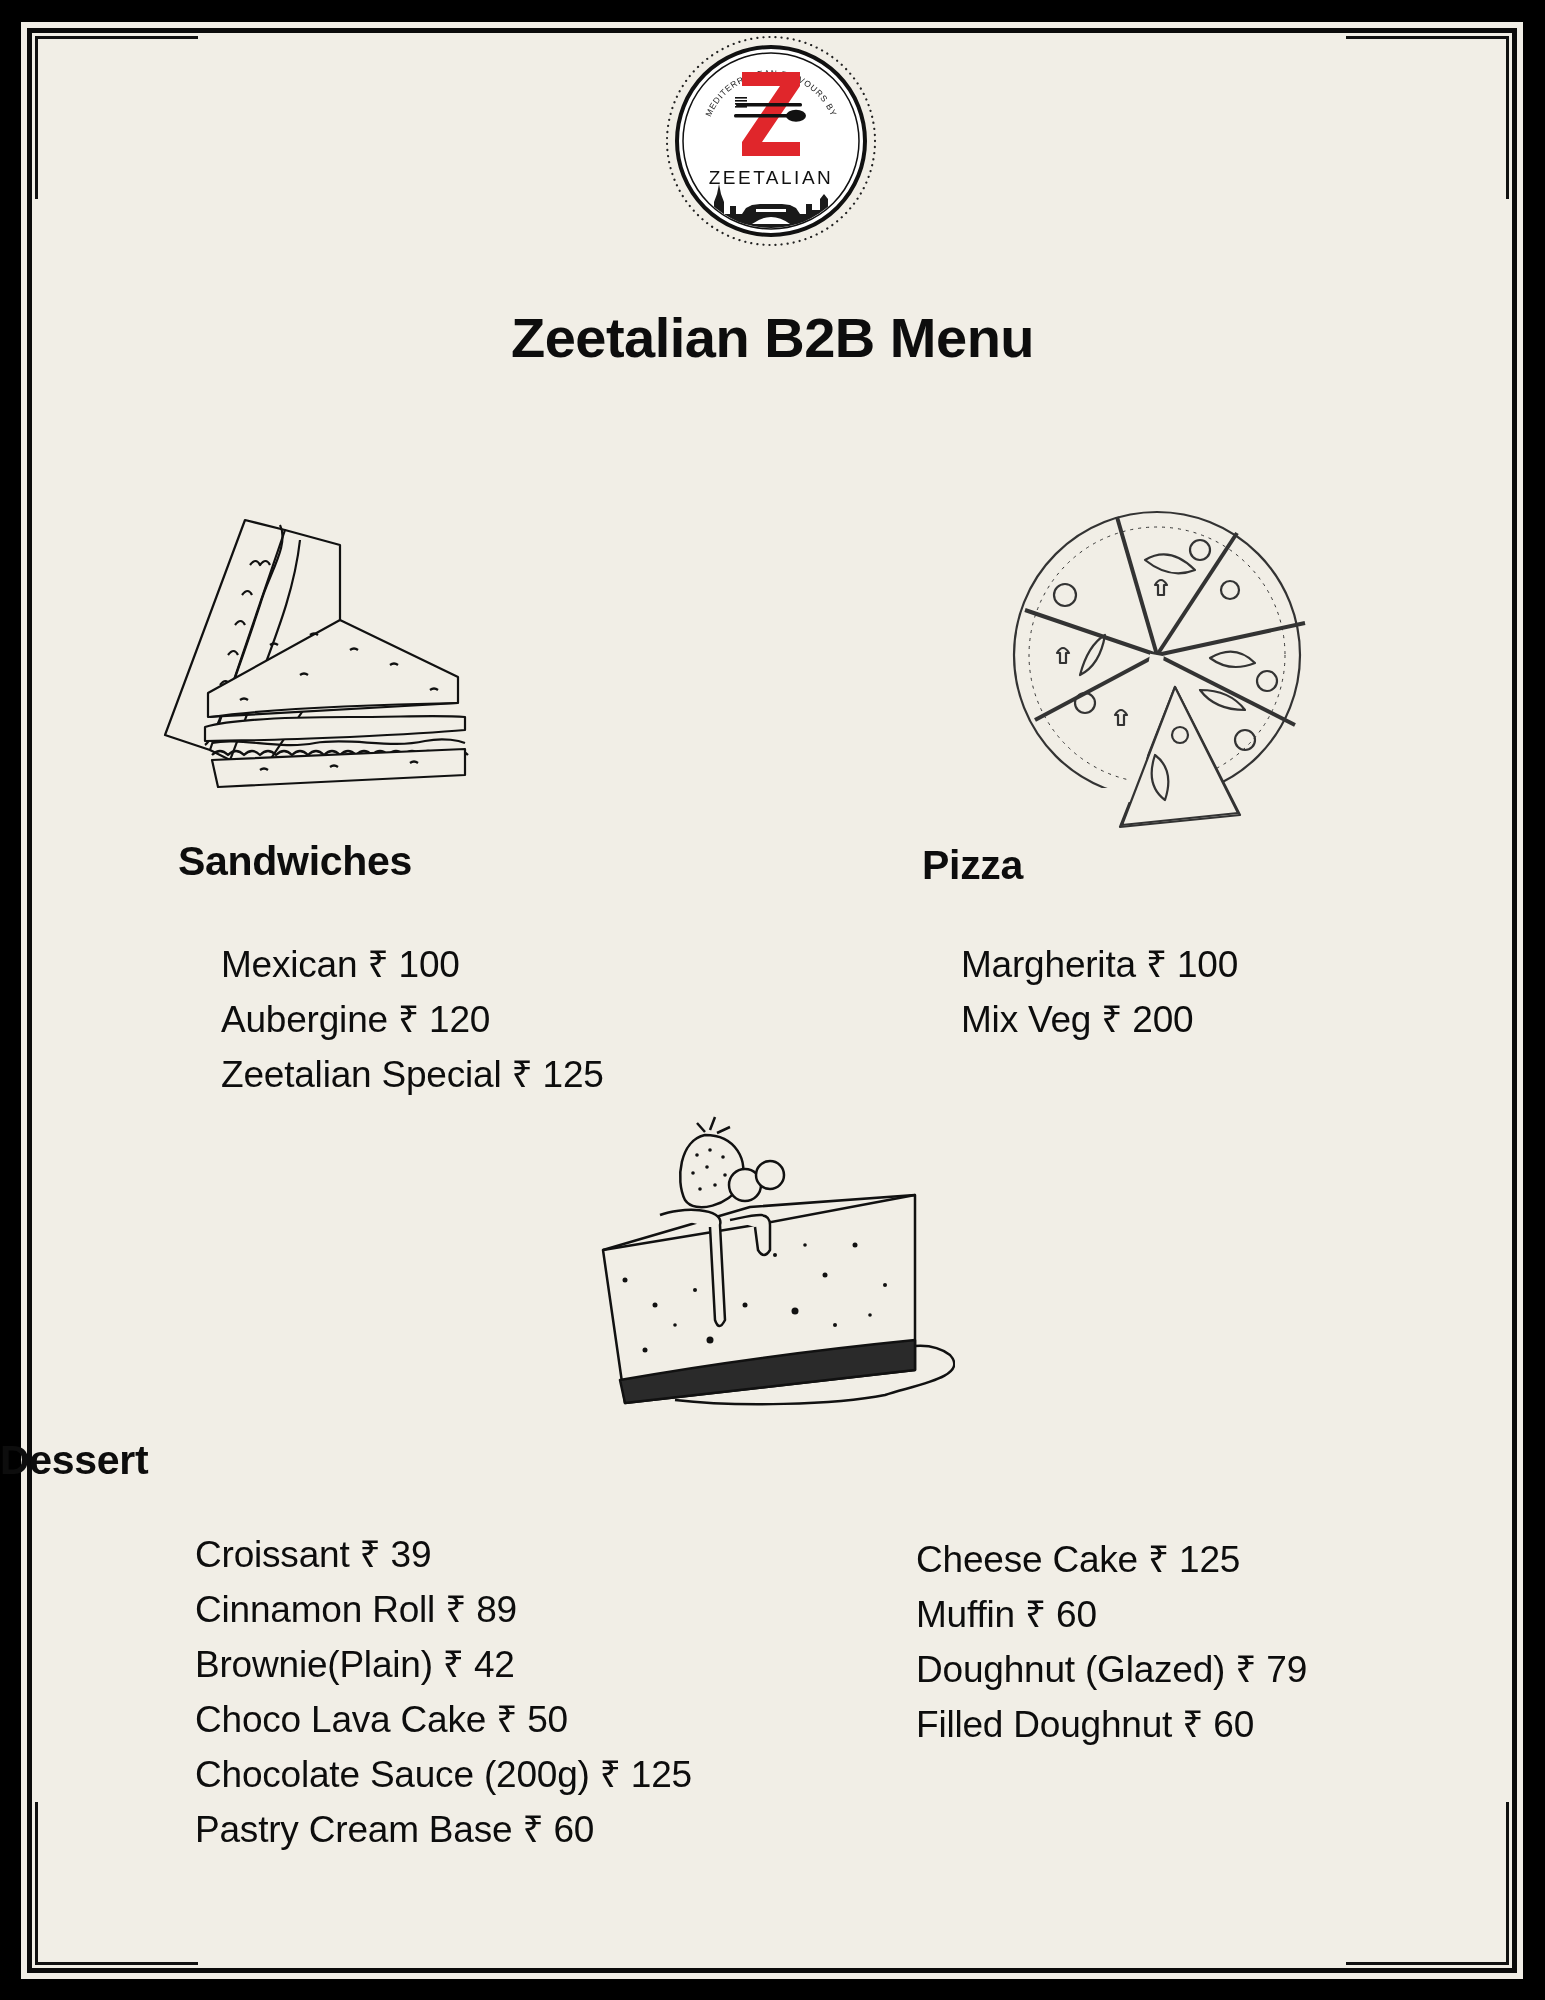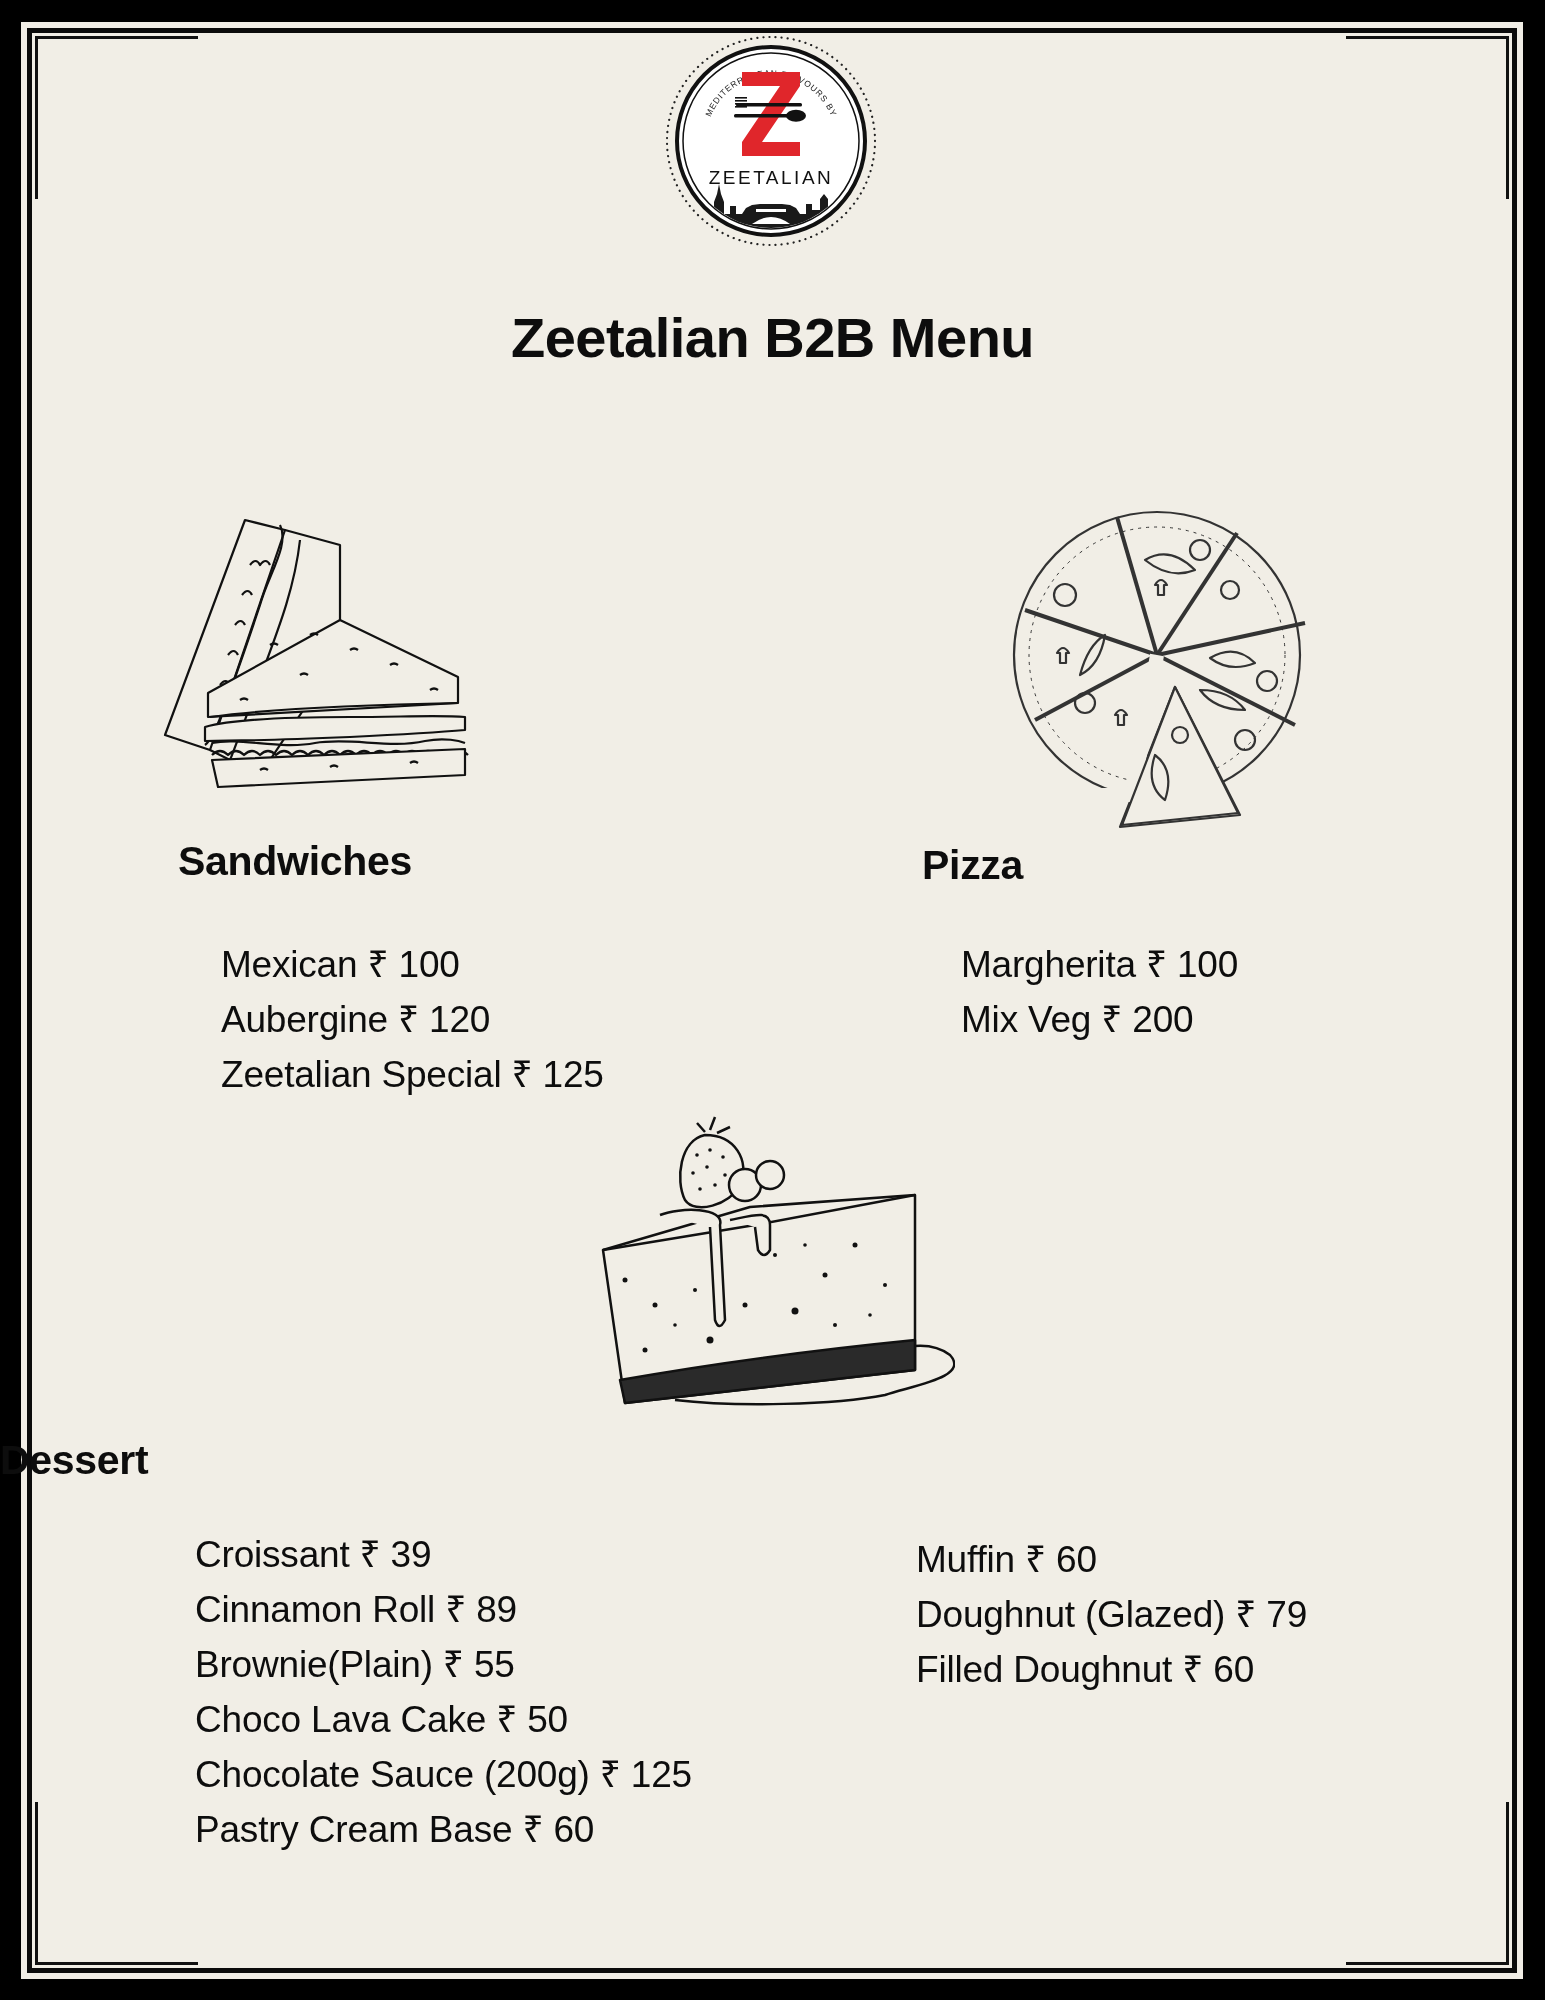--- a/index.html
+++ b/index.html
@@ -251,22 +251,23 @@
         <circle cx="285" cy="200" r="1.8"></circle>
         <circle cx="220" cy="130" r="1.8"></circle>
     </g>
   </svg>
 </div>
 
 <h2 class="heading" id="dessert-heading" style="margin:0;">Dessert</h2>
 <ul class="list" id="dessert-list-left">
   <li>Croissant ₹ 39</li>
   <li>Cinnamon Roll ₹ 89</li>
-  <li>Brownie(Plain) ₹ 55</li>
+  <li>Brownie(Plain) ₹ 42</li>
   <li>Choco Lava Cake ₹ 50</li>
   <li>Chocolate Sauce (200g) ₹ 125</li>
   <li>Pastry Cream Base ₹ 60</li>
 </ul>
 <ul class="list" id="dessert-list-right">
+  <li>Cheese Cake ₹ 125</li>
   <li>Muffin ₹ 60</li>
   <li>Doughnut (Glazed) ₹ 79</li>
   <li>Filled Doughnut ₹ 60</li>
 </ul>
 
 </body></html>

